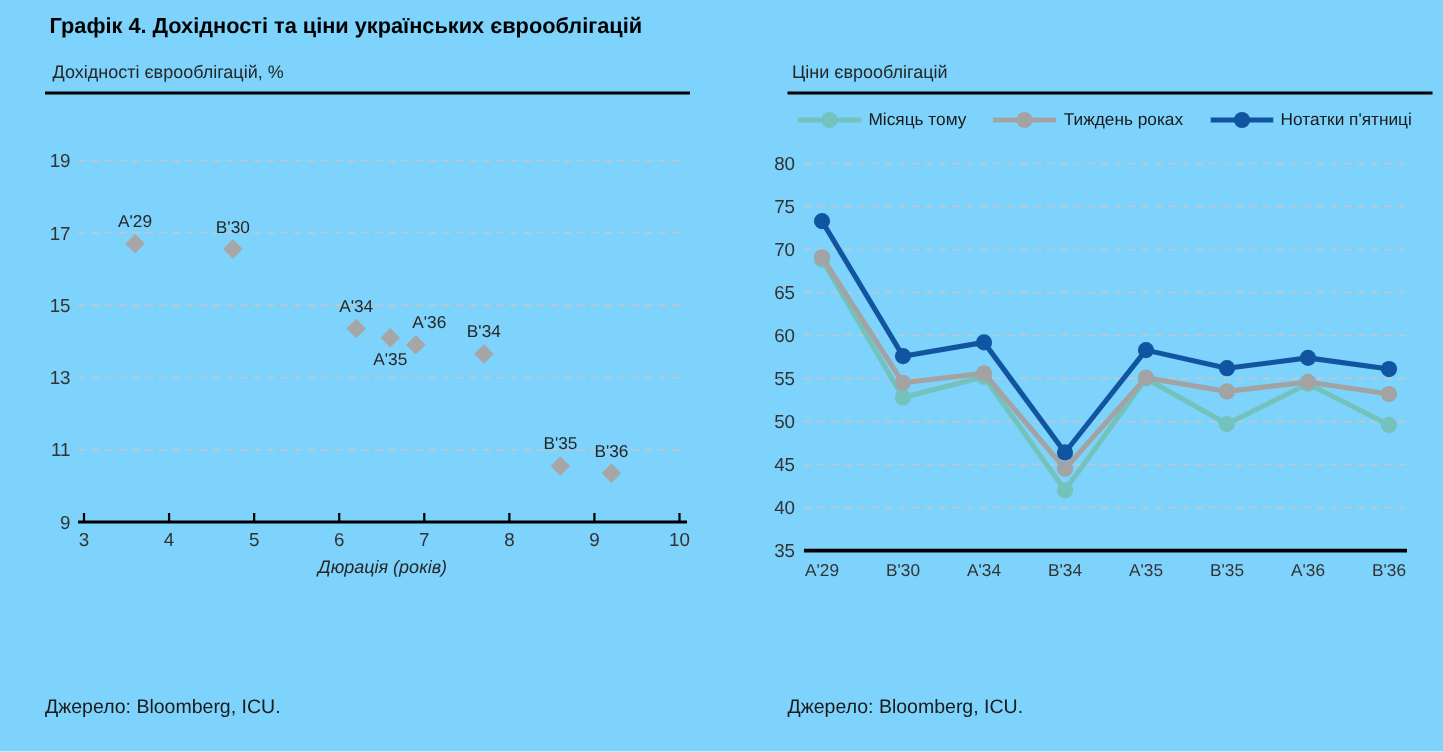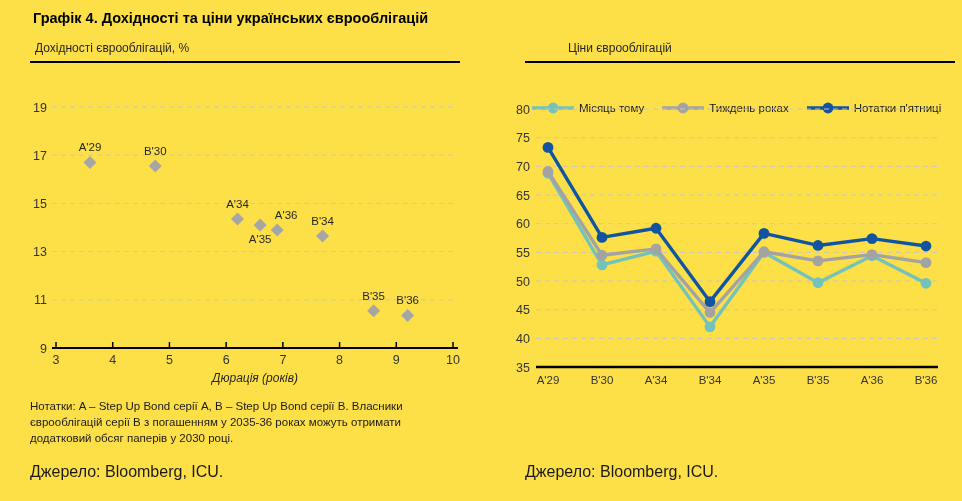--- a/index.html
+++ b/index.html
@@ -1,26 +1,26 @@
 <!DOCTYPE html>
 <html><head>
 <meta charset="utf-8">
 <style>
   html,body{margin:0;padding:0;background:#fff;}
-  #page{position:relative;width:962px;height:501px;background:#fde047;
+  #page{position:relative;width:962px;height:501px;background:#7dd3fc;
         font-family:"Liberation Sans", sans-serif;color:#1a1a1a;overflow:hidden;}
   .title{position:absolute;left:33px;top:10px;font-size:14.5px;font-weight:bold;color:#000;}
   .subtitle{position:absolute;top:41px;font-size:12px;color:#262626;}
   .rule{position:absolute;top:61px;width:430px;height:2px;background:#000;}
   .legend{position:absolute;left:532px;top:74px;display:flex;align-items:center;gap:18px;}
-  .legend-item{display:flex;align-items:flex-start;gap:5px;margin-top:28px;}
+  .legend-item{display:flex;align-items:flex-start;gap:5px;}
   .legend-label{font-size:11.5px;color:#1a1a1a;}
   .chart-svg{position:absolute;}
   .notes{position:absolute;left:30px;top:398px;width:434px;font-size:11.5px;line-height:16px;color:#1a1a1a;}
-  .source{position:absolute;top:463px;font-size:16px;color:#1a1a1a;}
+  .source{position:absolute;top:463px;font-size:13px;color:#1a1a1a;}
   svg text{font-family:"Liberation Sans", sans-serif;}
 </style>
 </head>
 <body>
 
 <div id="page">
   <div class="title">Графік 4. Дохідності та ціни українських єврооблігацій</div>
 
   <div class="subtitle" style="left:35px;">Дохідності єврооблігацій, %</div>
   <div class="rule" style="left:30px;"></div>
@@ -64,24 +64,23 @@
       <text x="238.17142857142855" y="155.09" text-anchor="middle" font-size="11.5" fill="#262626">A'35</text>
       <path d="M 248.6857142857143 141.91 L 255.1857142857143 135.41 L 261.6857142857143 141.91 L 255.1857142857143 148.41 Z" fill="#a6a6a6"></path>
       <text x="264.1857142857143" y="130.91" text-anchor="middle" font-size="11.5" fill="#262626">A'36</text>
       <path d="M 294.0571428571429 147.935 L 300.5571428571429 141.435 L 307.0571428571429 147.935 L 300.5571428571429 154.435 Z" fill="#a6a6a6"></path>
       <text x="300.5571428571429" y="136.935" text-anchor="middle" font-size="11.5" fill="#262626">B'34</text>
       <path d="M 345.09999999999997 222.64499999999998 L 351.59999999999997 216.14499999999998 L 358.09999999999997 222.64499999999998 L 351.59999999999997 229.14499999999998 Z" fill="#a6a6a6"></path>
       <text x="351.59999999999997" y="211.64499999999998" text-anchor="middle" font-size="11.5" fill="#262626">B'35</text>
       <path d="M 379.1285714285714 227.465 L 385.6285714285714 220.965 L 392.1285714285714 227.465 L 385.6285714285714 233.965 Z" fill="#a6a6a6"></path>
       <text x="385.6285714285714" y="216.465" text-anchor="middle" font-size="11.5" fill="#262626">B'36</text>
     </svg>
-  <div class="notes">Нотатки: A – Step Up Bond серії A, B – Step Up Bond серії B. Власники єврооблігацій серії B з погашенням у 2035-36 роках можуть отримати додатковий обсяг паперів у 2030 році.</div>
   <div class="source" style="left:30px;">Джерело: Bloomberg, ICU.</div>
 
-  <div class="subtitle" style="left:528px;margin-left:40px;">Ціни єврооблігацій</div>
+  <div class="subtitle" style="left:528px;">Ціни єврооблігацій</div>
   <div class="rule" style="left:525px;"></div>
   <div class="legend" id="legend">
       <div class="legend-item">
         <svg width="42" height="12">
           <line x1="0" x2="42" y1="6" y2="6" stroke="#74c2bc" stroke-width="3.4"></line>
           <circle cx="21" cy="6" r="5.4" fill="#74c2bc"></circle>
         </svg>
         <span class="legend-label">Місяць тому</span>
       </div>
       <div class="legend-item">

